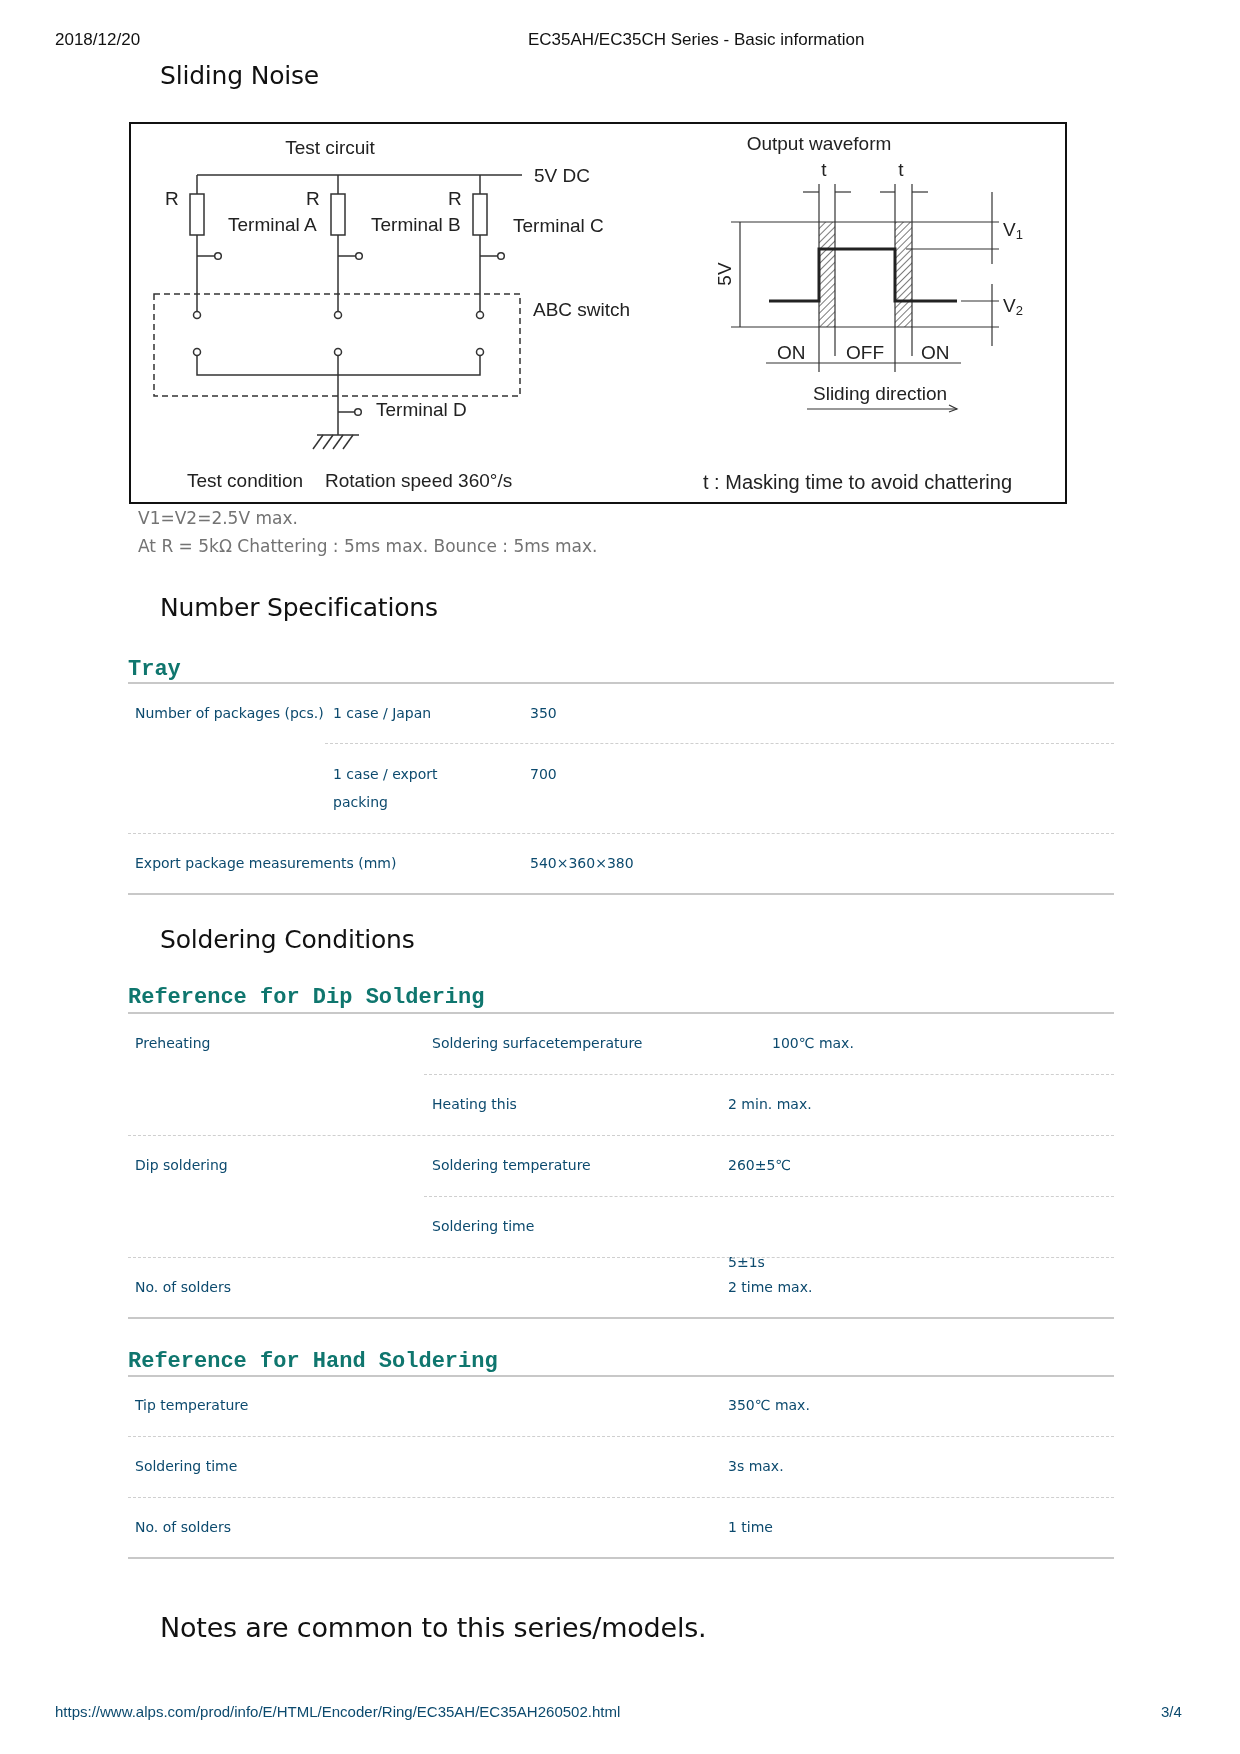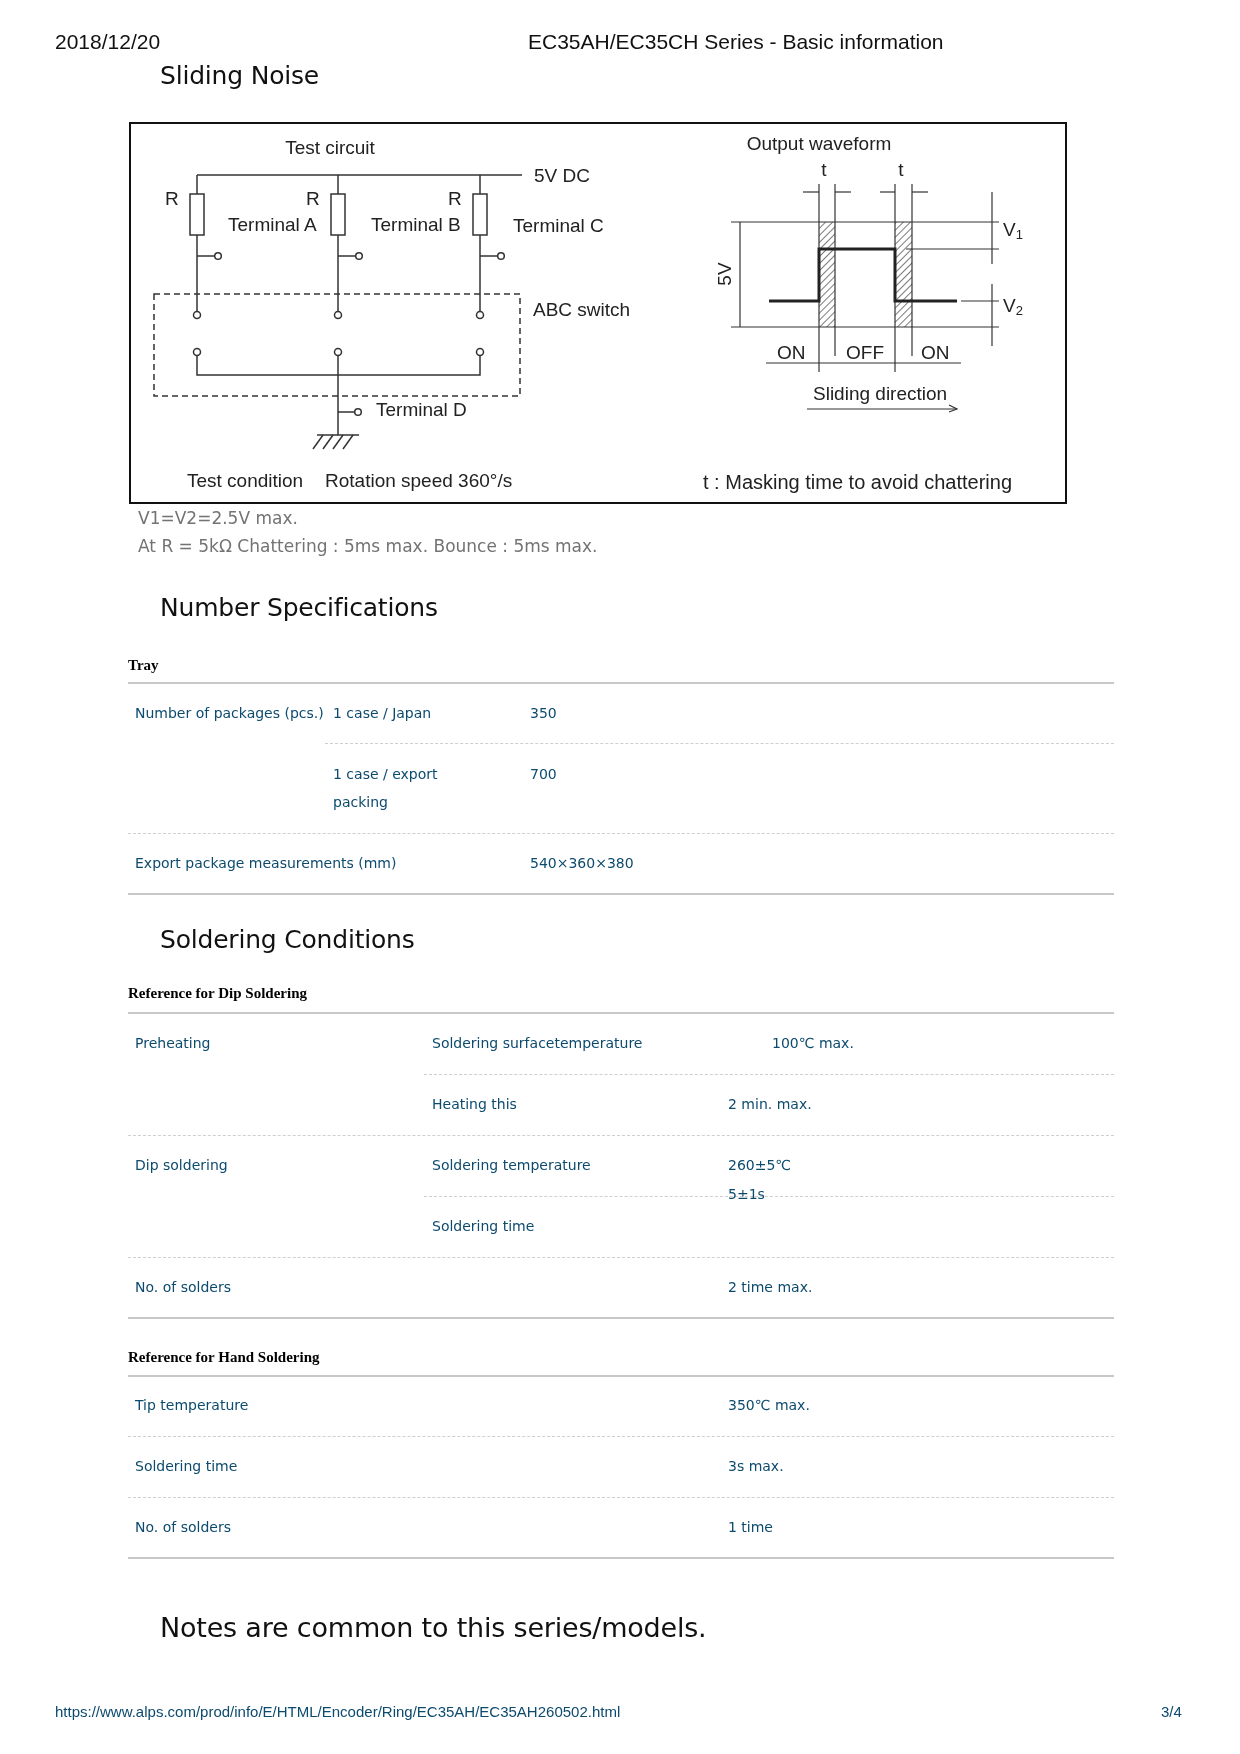--- a/index.html
+++ b/index.html
@@ -1,20 +1,20 @@
 <!DOCTYPE html>
 <html><head>
 <meta charset="utf-8">
 <style>
   html, body { margin: 0; padding: 0; background: #ffffff; }
   body { width: 1240px; height: 1754px; position: relative; overflow: hidden;
          font-family: "DejaVu Sans", sans-serif; color: #333333; }
-  .print-hdr { position: absolute; font-family: "Liberation Sans", sans-serif; font-size: 21px; color: #111; }
+  .print-hdr { position: absolute; font-family: "Liberation Sans", sans-serif; font-size: 17px; color: #111; }
   .h2 { position: absolute; left: 128px; font-size: 25px; color: #111; font-family: "DejaVu Sans", sans-serif; letter-spacing: -0.2px; margin-left: 32px; }
-  .h3 { position: absolute; left: 128px; font-size: 15px; font-weight: bold; color: #000000; font-family: Liberation Serif, serif; }
+  .h3 { position: absolute; left: 128px; font-size: 22px; font-weight: bold; color: #0f766e; font-family: Liberation Mono, monospace; }
   .note { position: absolute; left: 138px; font-size: 17px; color: #737373; }
   .diagram { position: absolute; left: 129px; top: 122px; width: 938px; height: 382px;
              border: 2px solid #111; box-sizing: border-box; background: #fff; }
   .diagram svg { position: absolute; left: 0; top: 0; }
   .diagram text { font-family: "Liberation Sans", sans-serif; fill: #222; }
   .rule-solid { position: absolute; left: 128px; width: 986px; height: 0; border-top: 2px solid #c8c8c8; }
   .rule-dash { position: absolute; height: 0; border-top: 1px dashed #cfcfcf; }
   .cell { position: absolute; font-size: 14px; color: #0c4a6e; line-height: 28px; }
   .footer { position: absolute; font-family: "Liberation Sans", sans-serif; font-size: 15px; color: #0c4a6e; }
 </style>
@@ -175,21 +175,21 @@
   <div class="rule-dash" style="left:424px; width:690px; top:1074px;"></div>
   <div class="cell" style="left:432px; top:1090px;">Heating this</div>
   <div class="cell" style="left:728px; top:1090px;">2 min. max.</div>
   <div class="rule-dash" style="left:128px; width:986px; top:1135px;"></div>
 
   <div class="cell" style="left:135px; top:1151px;">Dip soldering</div>
   <div class="cell" style="left:432px; top:1151px;">Soldering temperature</div>
   <div class="cell" style="left:728px; top:1151px;">260±5℃</div>
   <div class="rule-dash" style="left:424px; width:690px; top:1196px;"></div>
   <div class="cell" style="left:432px; top:1212px;">Soldering time</div>
-  <div class="cell" style="left:728px; top:1180px;">5±1s</div>
+  <div class="cell" style="left:728px; top:1248px;">5±1s</div>
   <div class="rule-dash" style="left:128px; width:986px; top:1257px;"></div>
 
   <div class="cell" style="left:135px; top:1273px;">No. of solders</div>
   <div class="cell" style="left:728px; top:1273px;">2 time max.</div>
   <div class="rule-solid" style="top:1317px;"></div>
 </div>
 
 <div class="h3" style="top:1349px;">Reference for Hand Soldering</div>
 <div class="rule-solid" style="top:1375px;"></div>
 

